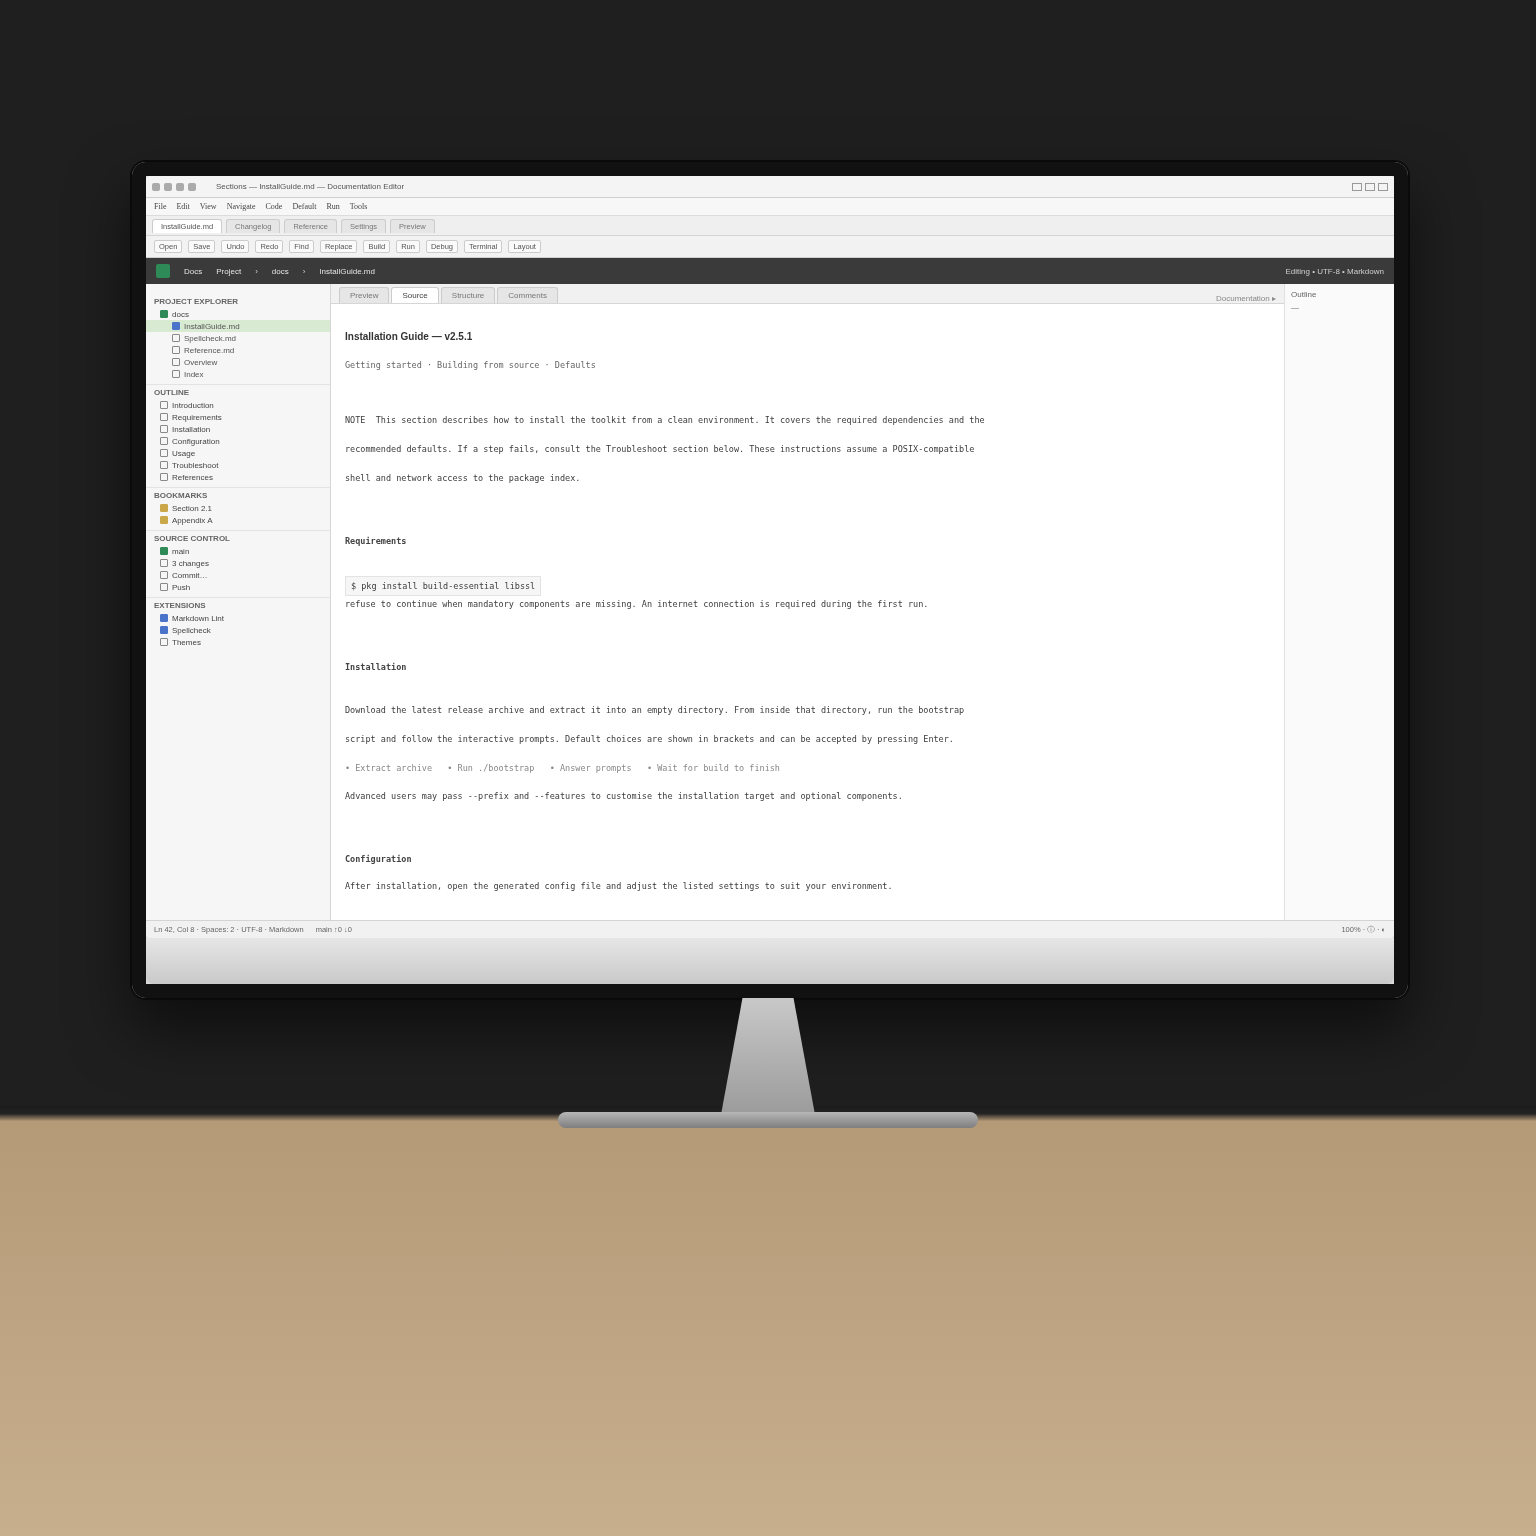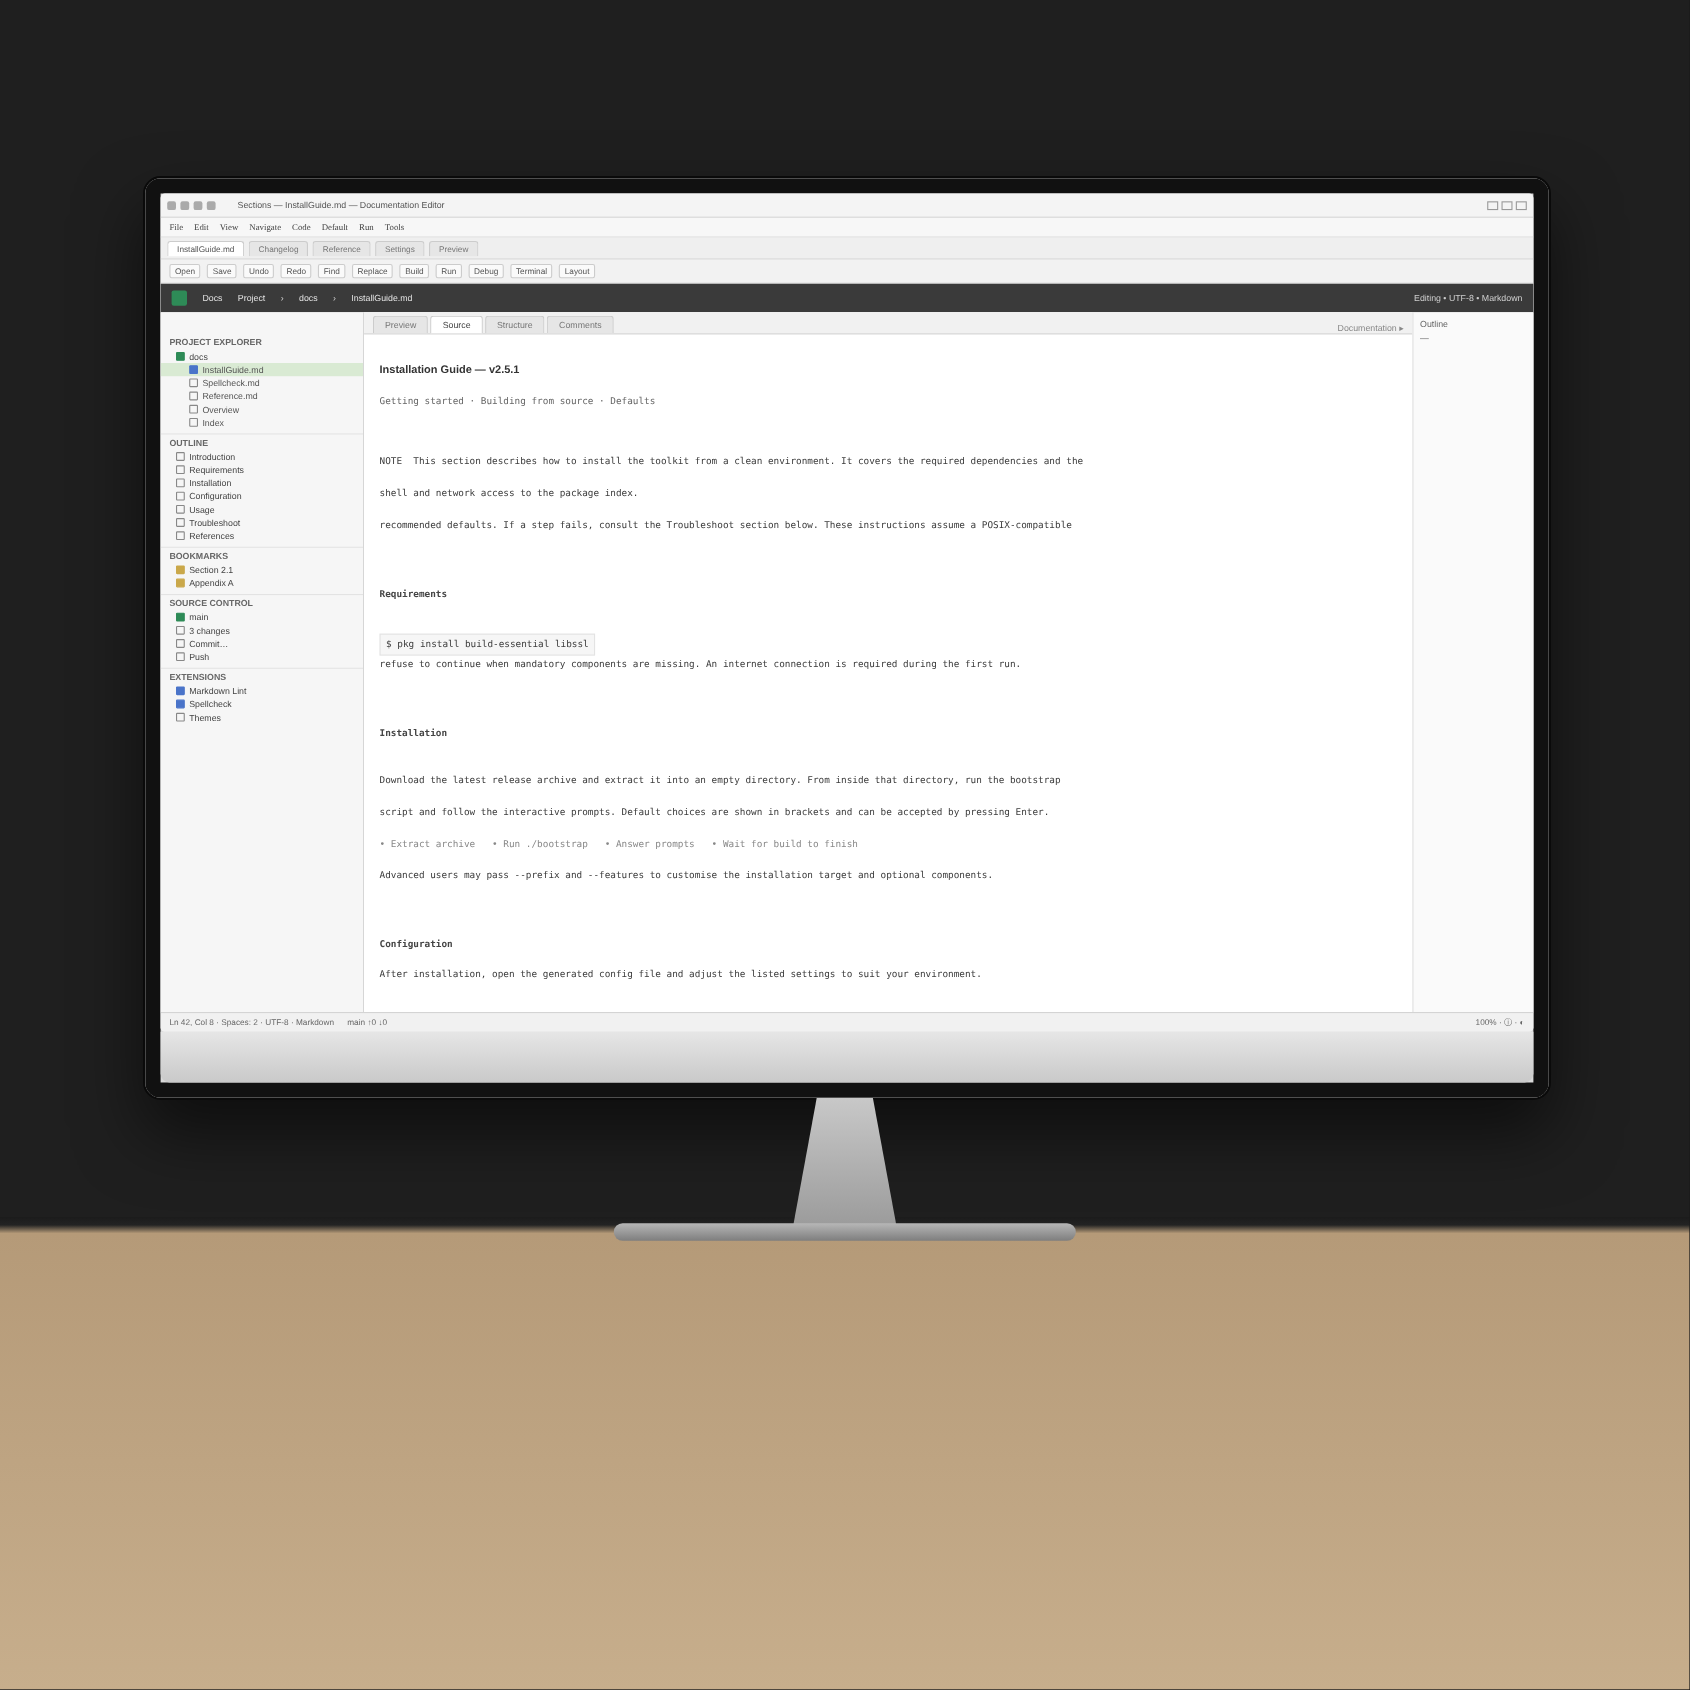--- a/index.html
+++ b/index.html
@@ -153,21 +153,21 @@
   }
 
   
   .sidebar {
     width: 185px;
     border-right: 1px solid #d6d6d6;
     background:#f6f6f6;
     font-size:8px;
     color:#444;
     overflow:hidden;
-    padding: 20px 0 6px 0;
+    padding: 10px 0 6px 0;
   }
   .side-section {
     padding: 3px 6px 2px 8px;
     font-weight:600;
     color:#666;
     border-top:1px solid #e3e3e3;
     margin-top:4px;
   }
   .side-section:first-child{border-top:none;margin-top:0;}
   .tree-item {
@@ -434,22 +434,22 @@
               <span>Documentation ▸</span>
             </div>
           </div>
 
           <div class="doc">
 <h3>Installation Guide — v2.5.1</h3>
 <div class="meta">Getting started · Building from source · Defaults</div>
 
 <div class="blk">
 <div class="para">NOTE  This section describes how to install the toolkit from a clean environment. It covers the required dependencies and the</div>
+<div class="para">recommended defaults. If a step fails, consult the Troubleshoot section below. These instructions assume a POSIX-compatible</div>
 <div class="para">shell and network access to the package index.</div>
-<div class="para">recommended defaults. If a step fails, consult the Troubleshoot section below. These instructions assume a POSIX-compatible</div>
 </div>
 
 <div class="sec">Requirements</div>
 <div class="blk">
 <span class="code">$ pkg install build-essential libssl</span>
 <div class="para">refuse to continue when mandatory components are missing. An internet connection is required during the first run.</div>
 </div>
 
 <div class="sec">Installation</div>
 <div class="blk">

